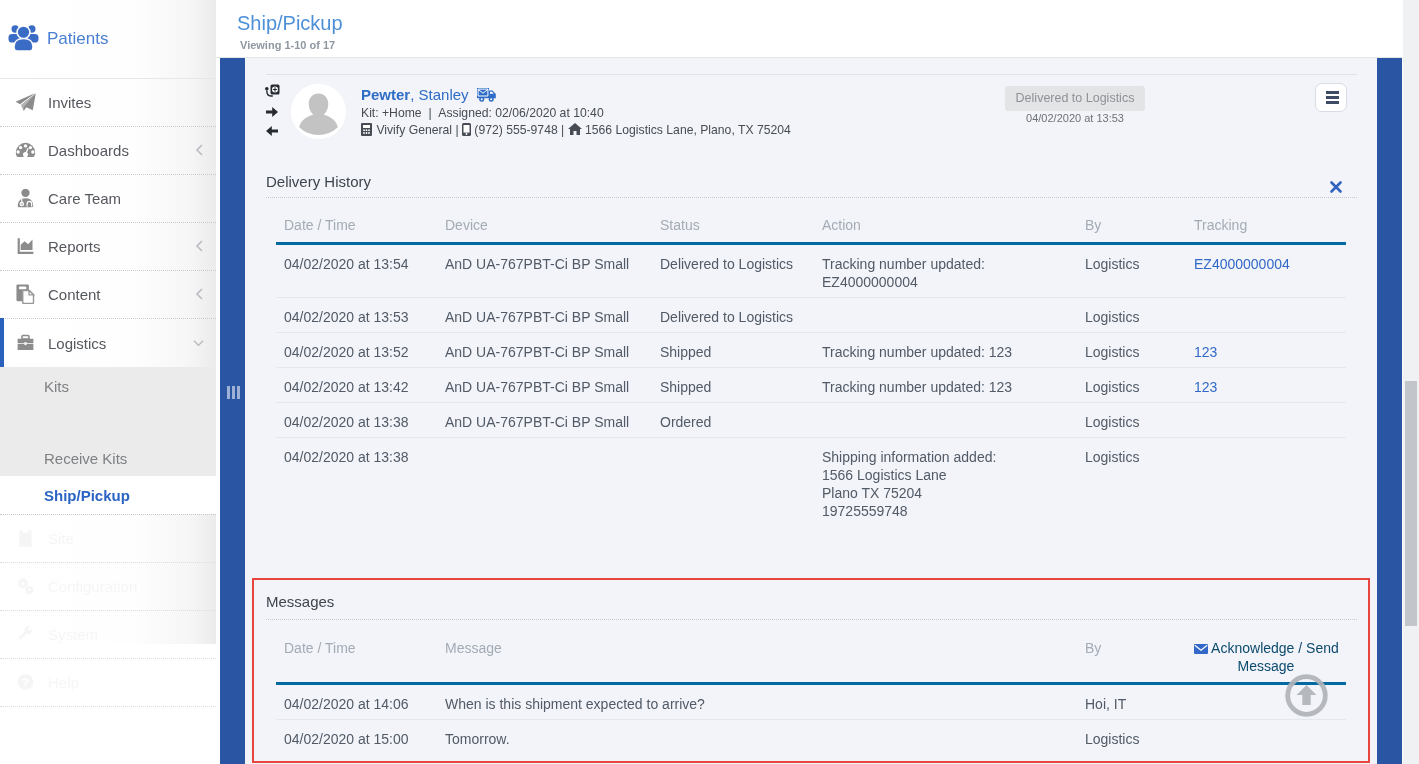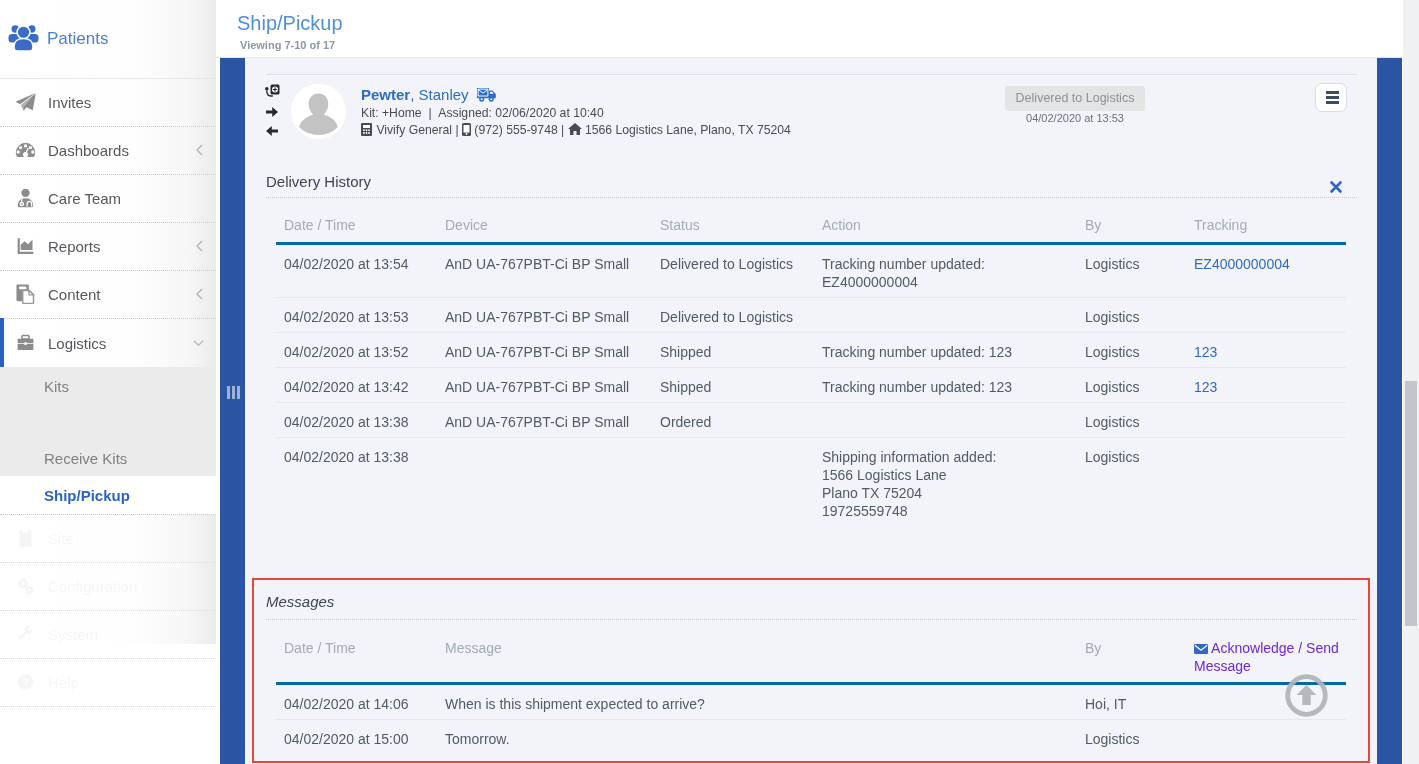--- a/index.html
+++ b/index.html
@@ -211,21 +211,21 @@
         <circle fill="#555" cx="12" cy="12" r="9"></circle>
         <text x="12" y="16.5" font-size="13" fill="#fff" text-anchor="middle" font-weight="bold">?</text>
       </svg>
     <div class="lbl">Help</div>
   </div>
   <div class="sb-sep" style="top:706px;border-top-color:#dcdcdc;"></div>
 </div>
 
 <div id="hdr" class="abs">
   <h1>Ship/Pickup</h1>
-  <div class="viewing">Viewing 7-10 of 17</div>
+  <div class="viewing">Viewing 1-10 of 17</div>
 </div>
 
 <div id="railL" class="abs"></div>
 <div id="railR" class="abs"></div>
 <div id="grip" class="abs">
     <i style="left:0"></i>
     <i style="left:5.2px"></i>
     <i style="left:10.4px"></i>
   </div>
 
@@ -369,35 +369,35 @@
         <td></td>
         <td></td>
         <td>Shipping information added:<br>1566 Logistics Lane<br>Plano TX 75204<br>19725559748</td>
         <td>Logistics</td>
         <td></td>
       </tr>
 </tbody>
   </table>
 
 <div id="redbox" class="abs"></div>
-<div class="sect-title abs" style="left:266px;top:593px;font-style:italic;">Messages</div>
+<div class="sect-title abs" style="left:266px;top:593px;">Messages</div>
 <div class="dotrule abs" style="top:619px;"></div>
 <table class="grid abs" style="top:631.5px;">
   <colgroup>
       <col style="width:161px">
       <col style="width:640px">
       <col style="width:109px">
       <col style="width:160px">
     </colgroup>
   <tbody>
       <tr>
         <th>Date / Time</th>
         <th>Message</th>
         <th>By</th>
-      <th style="text-align:left;color:#6d28d9;"><span style="white-space:nowrap"><svg width="14" height="10" viewBox="0 0 14 10" style="vertical-align:-1px">
+      <th style="text-align:center;color:#0c4a6e;"><span style="white-space:nowrap"><svg width="14" height="10" viewBox="0 0 14 10" style="vertical-align:-1px">
               <rect width="14" height="10" rx="1" fill="#3268c7"></rect>
               <path fill="none" stroke="#fff" stroke-width="1.2" d="m.8 1.2 6.2 5 6.2-5"></path>
             </svg> Acknowledge / Send</span><br>Message</th>
       </tr>
   <tr>
         <td>04/02/2020 at 14:06</td>
         <td>When is this shipment expected to arrive?</td>
         <td>Hoi, IT</td>
         <td></td>
       </tr>

